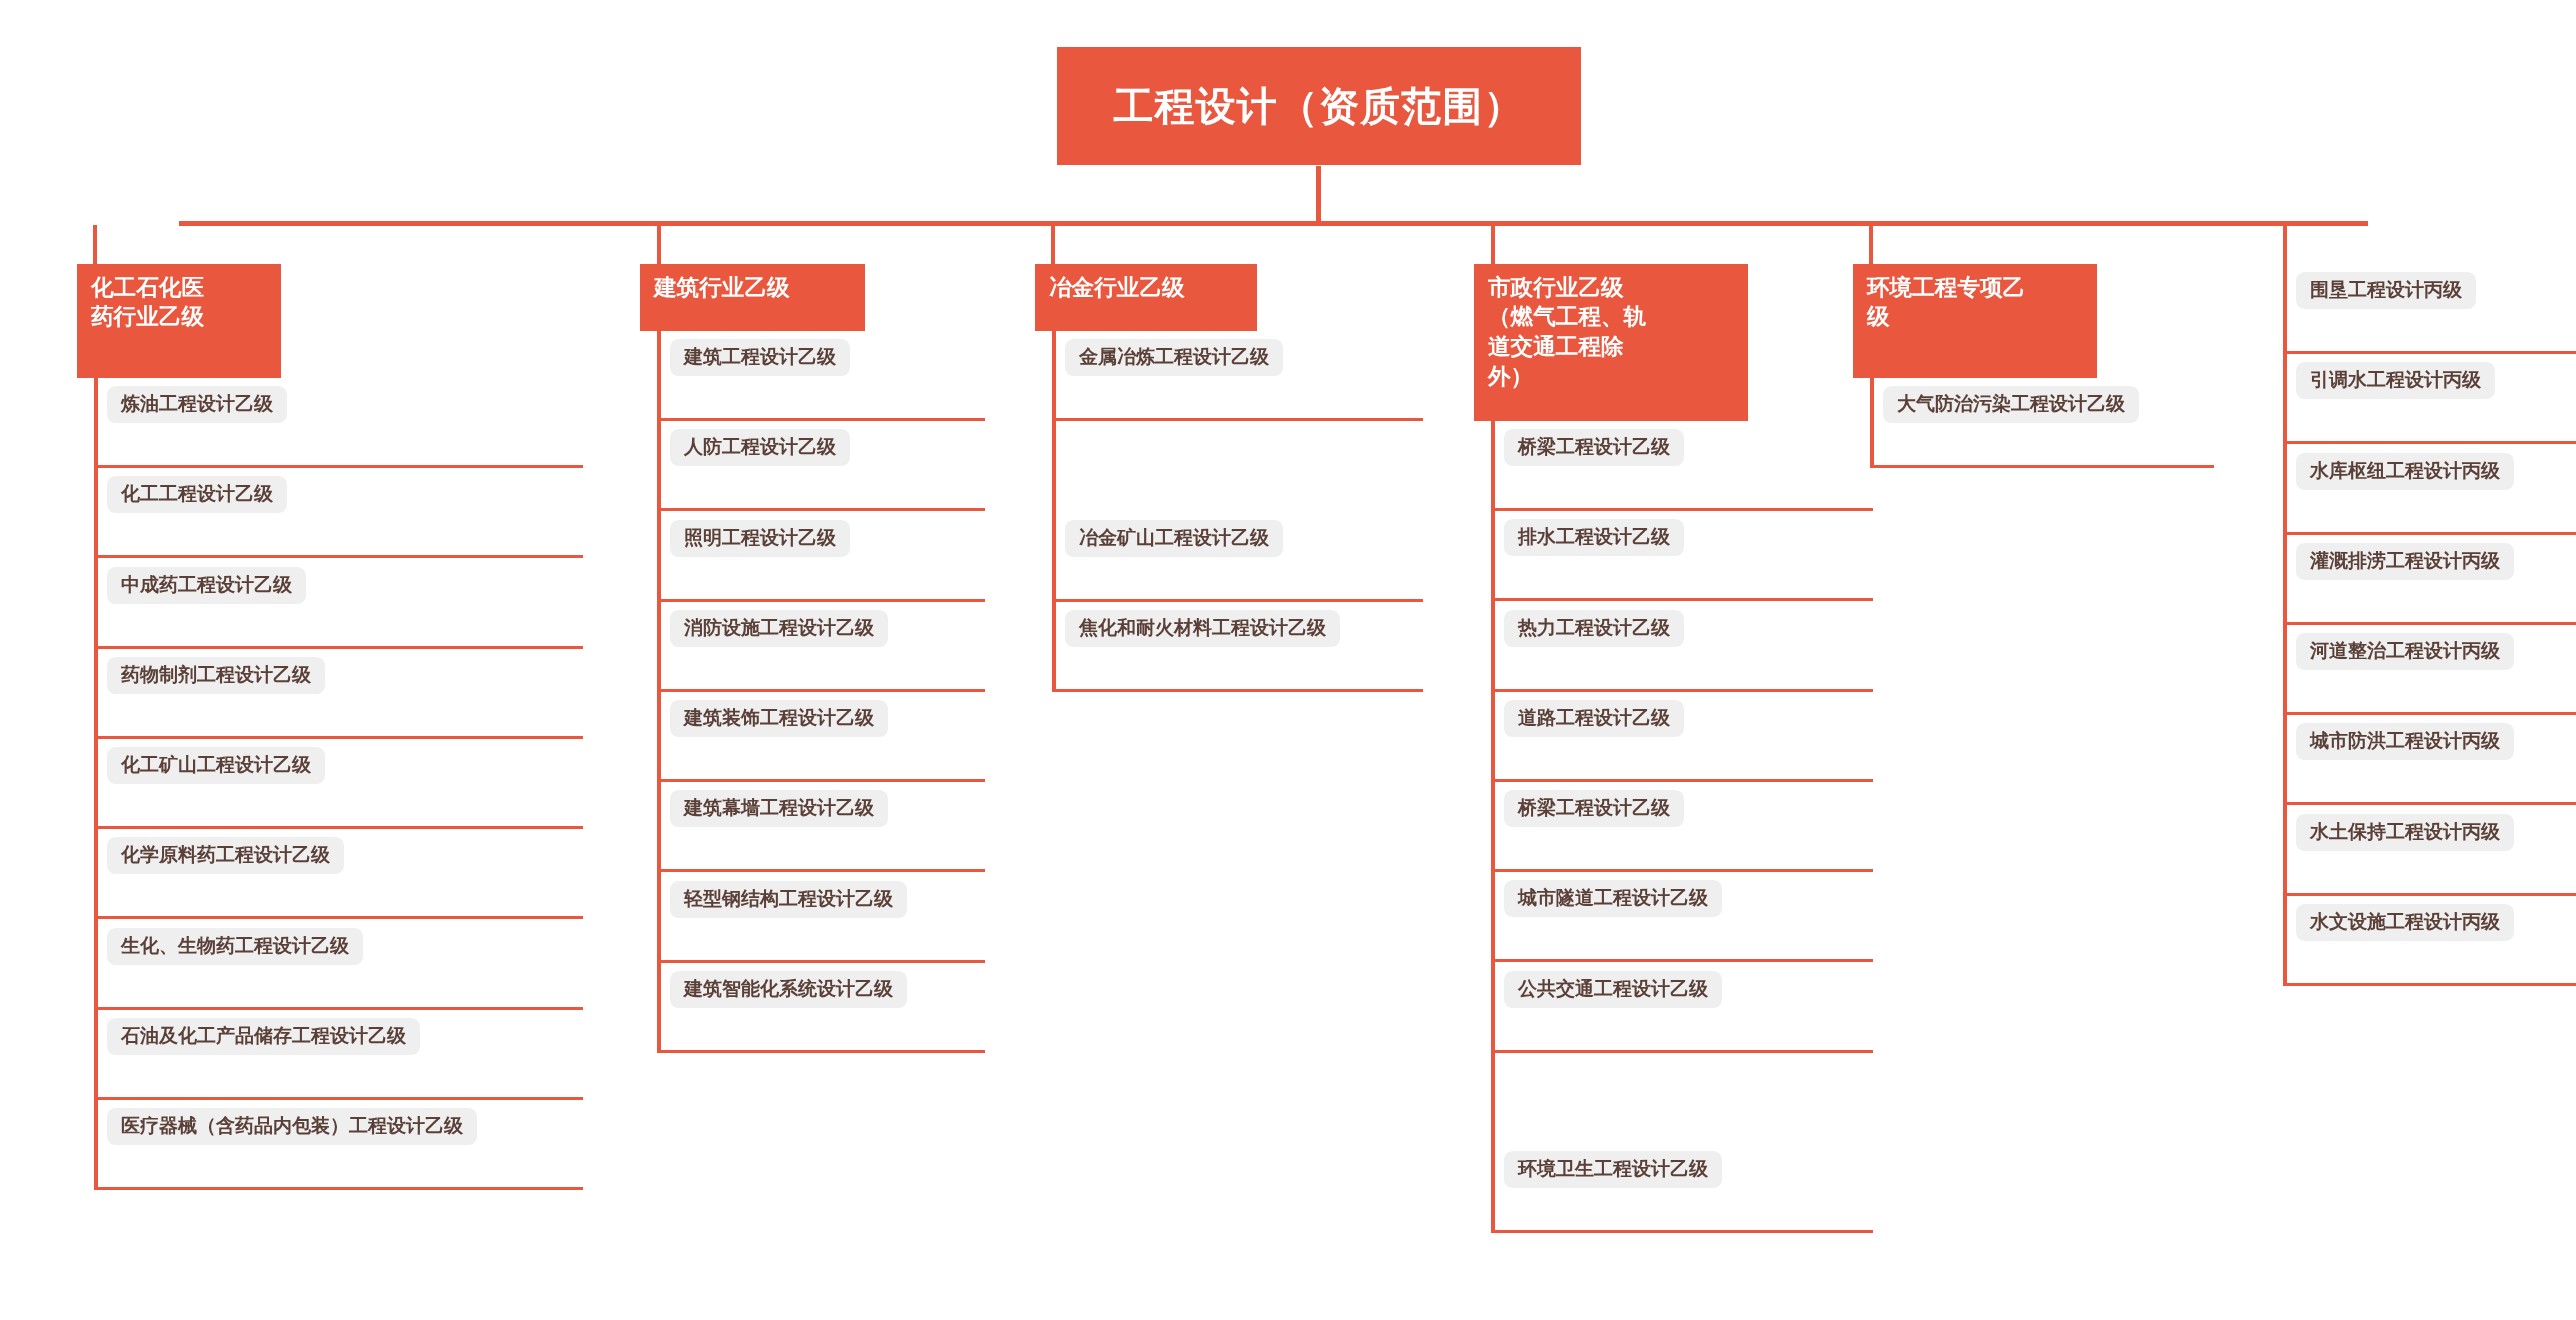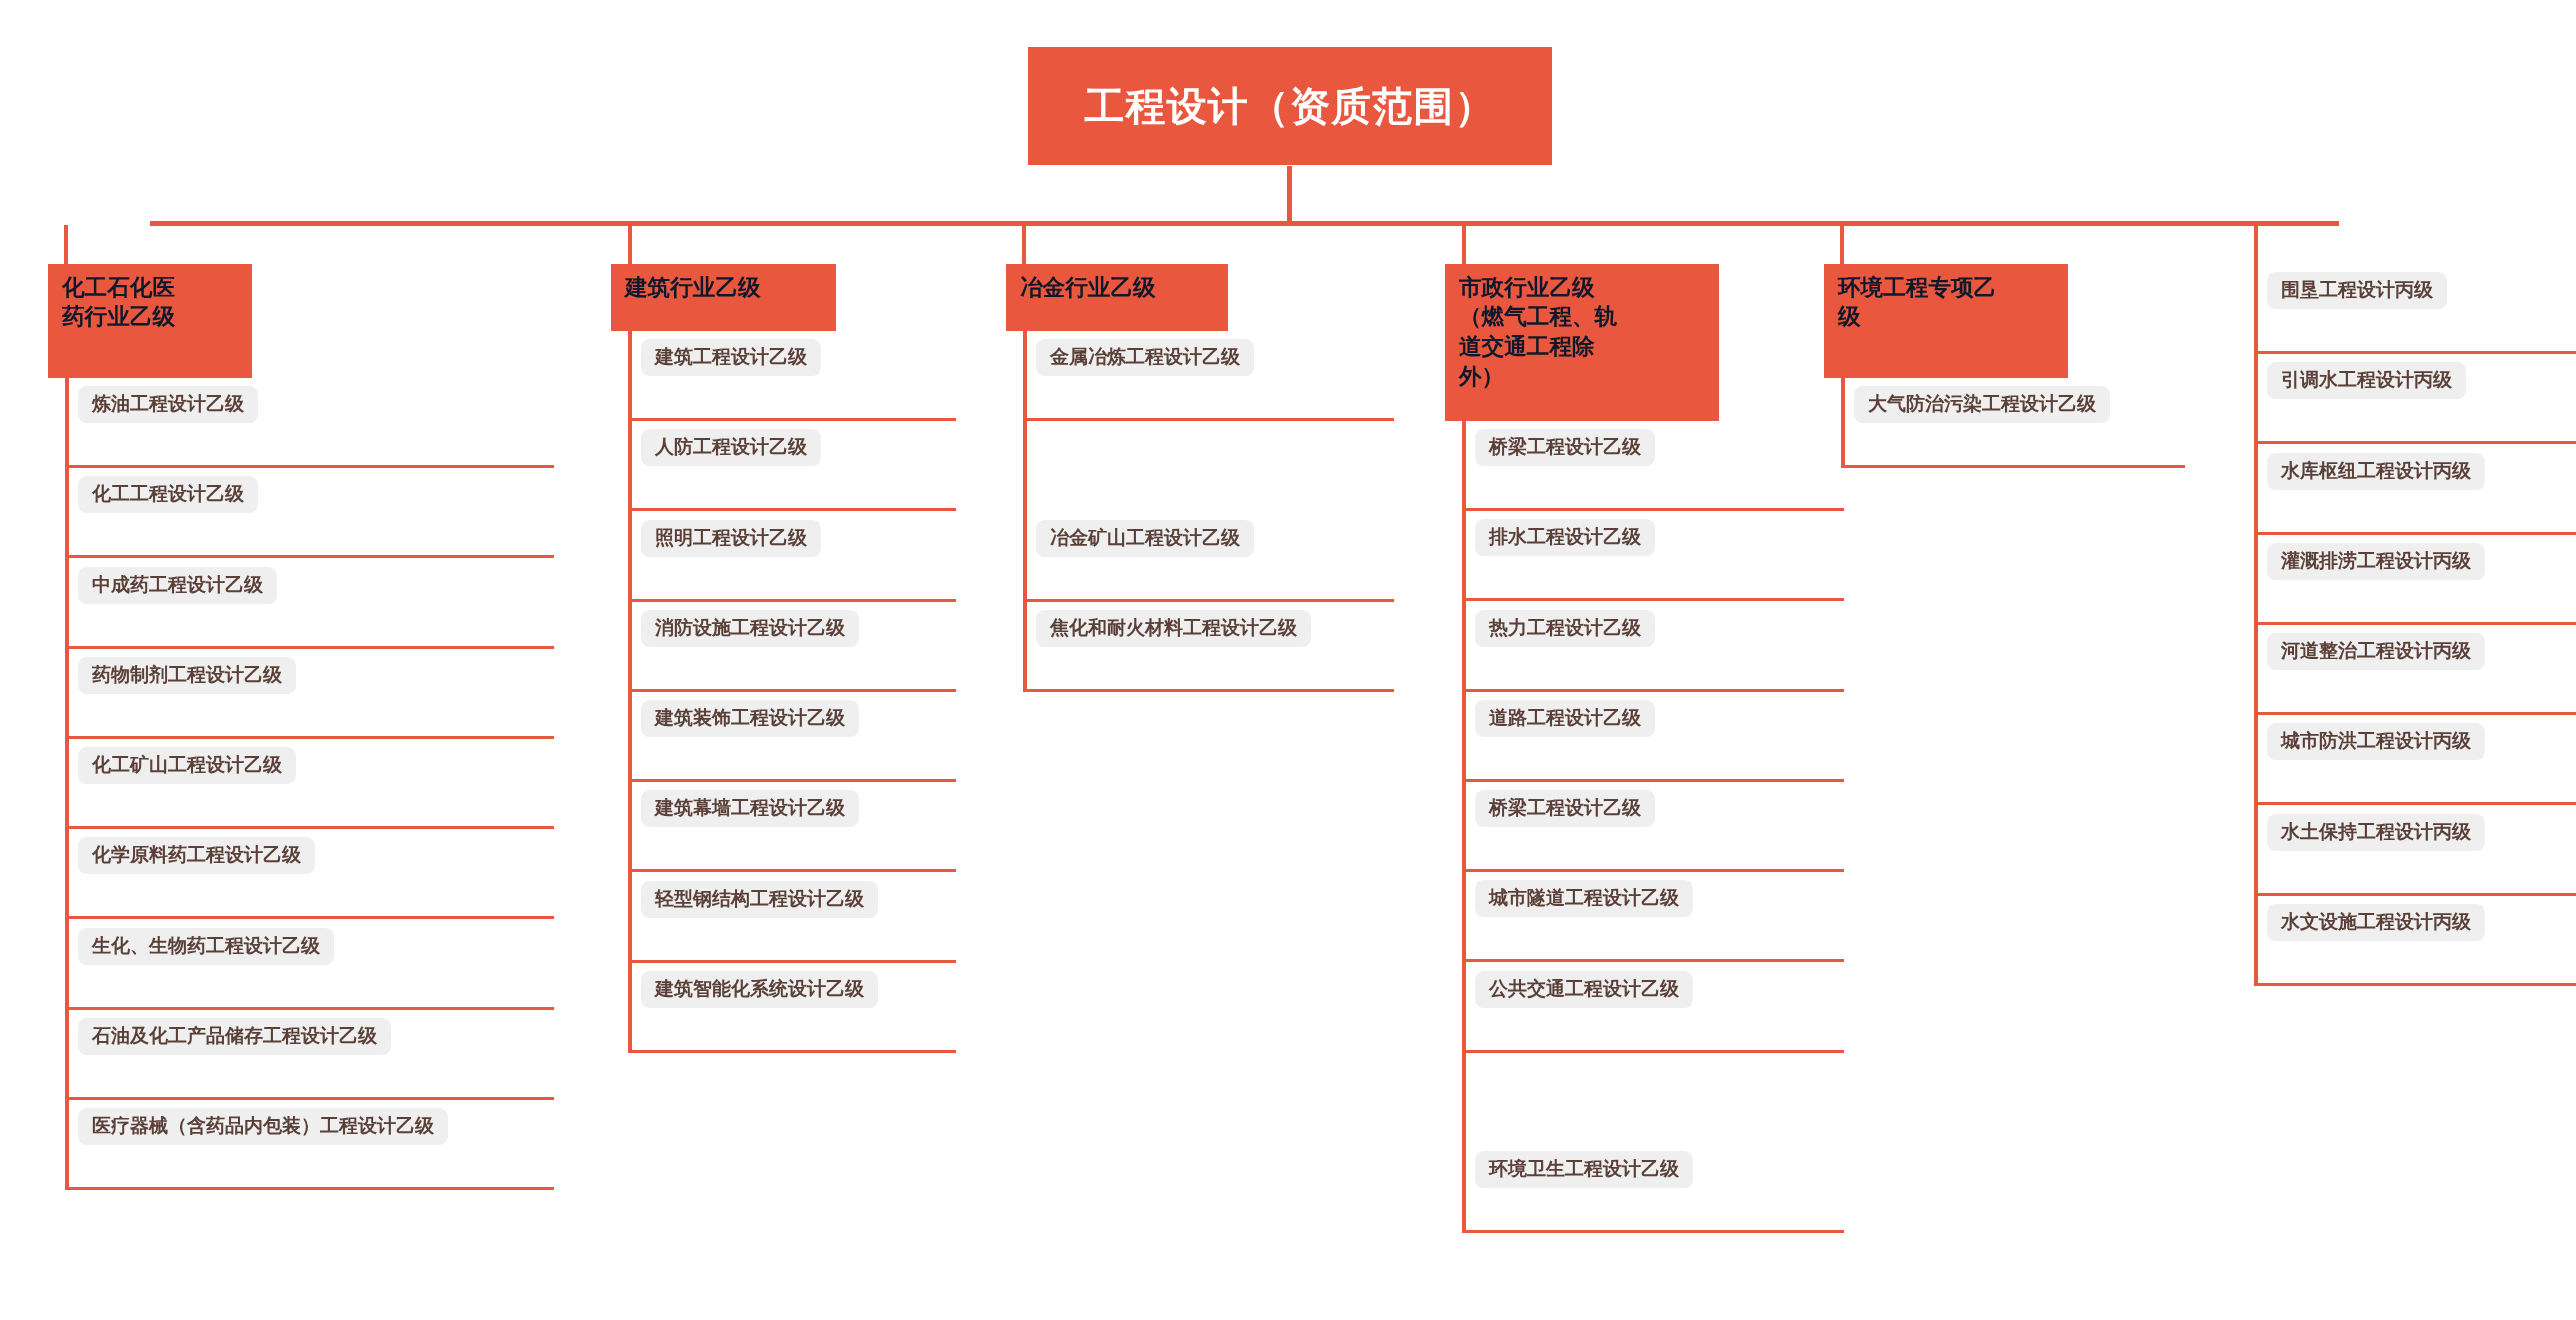--- a/index.html
+++ b/index.html
@@ -1,21 +1,21 @@
 <!DOCTYPE html>
 <html style="font-size:8.6px"><head>
 <meta charset="utf-8">
 <style>
   html,body{margin:0;padding:0;}
   body{
     width:2576px;height:1320px;background:#ffffff;
     font-family:"Liberation Sans","DejaVu Sans",sans-serif;
     position:relative;overflow:hidden;
   }
-  #stage{position:absolute;inset:0;}
+  #stage{position:absolute;inset:0;margin-left:29px;}
 
   
   .root-node{
     position:absolute;left:1028px;top:47px;width:524px;height:118px;
     background:var(--accent);
     display:flex;align-items:center;justify-content:center;
     box-sizing:border-box;
   }
   .root-node .root-label{
     color:#ffffff;font-size:40px;font-weight:700;letter-spacing:1.1px;
@@ -24,21 +24,21 @@
 
   
   .conn{position:absolute;background:var(--accent);}
   .conn-v-root{left:1287px;top:166px;width:4.8px;height:60px;}
   .conn-bus{left:150px;top:221px;height:4.8px;width:2189px;}
   .conn-v-col{top:225px;width:3.8px;}
 
   
   .column{position:absolute;top:264px;}
   .col-header{
-    background:var(--accent);color:#0f172a;
+    background:var(--accent);color:#ffffff;
     font-size:22.6px;font-weight:700;line-height:1.32;
     padding:8.6px 11.8px 9.7px 14px;box-sizing:border-box;
   }
   .col-body{position:relative;}
   .col-spine{
     position:absolute;left:17px;top:0;width:3.8px;background:var(--accent);
   }
   .item{
     position:absolute;left:17px;right:0;height:90px;
   }

